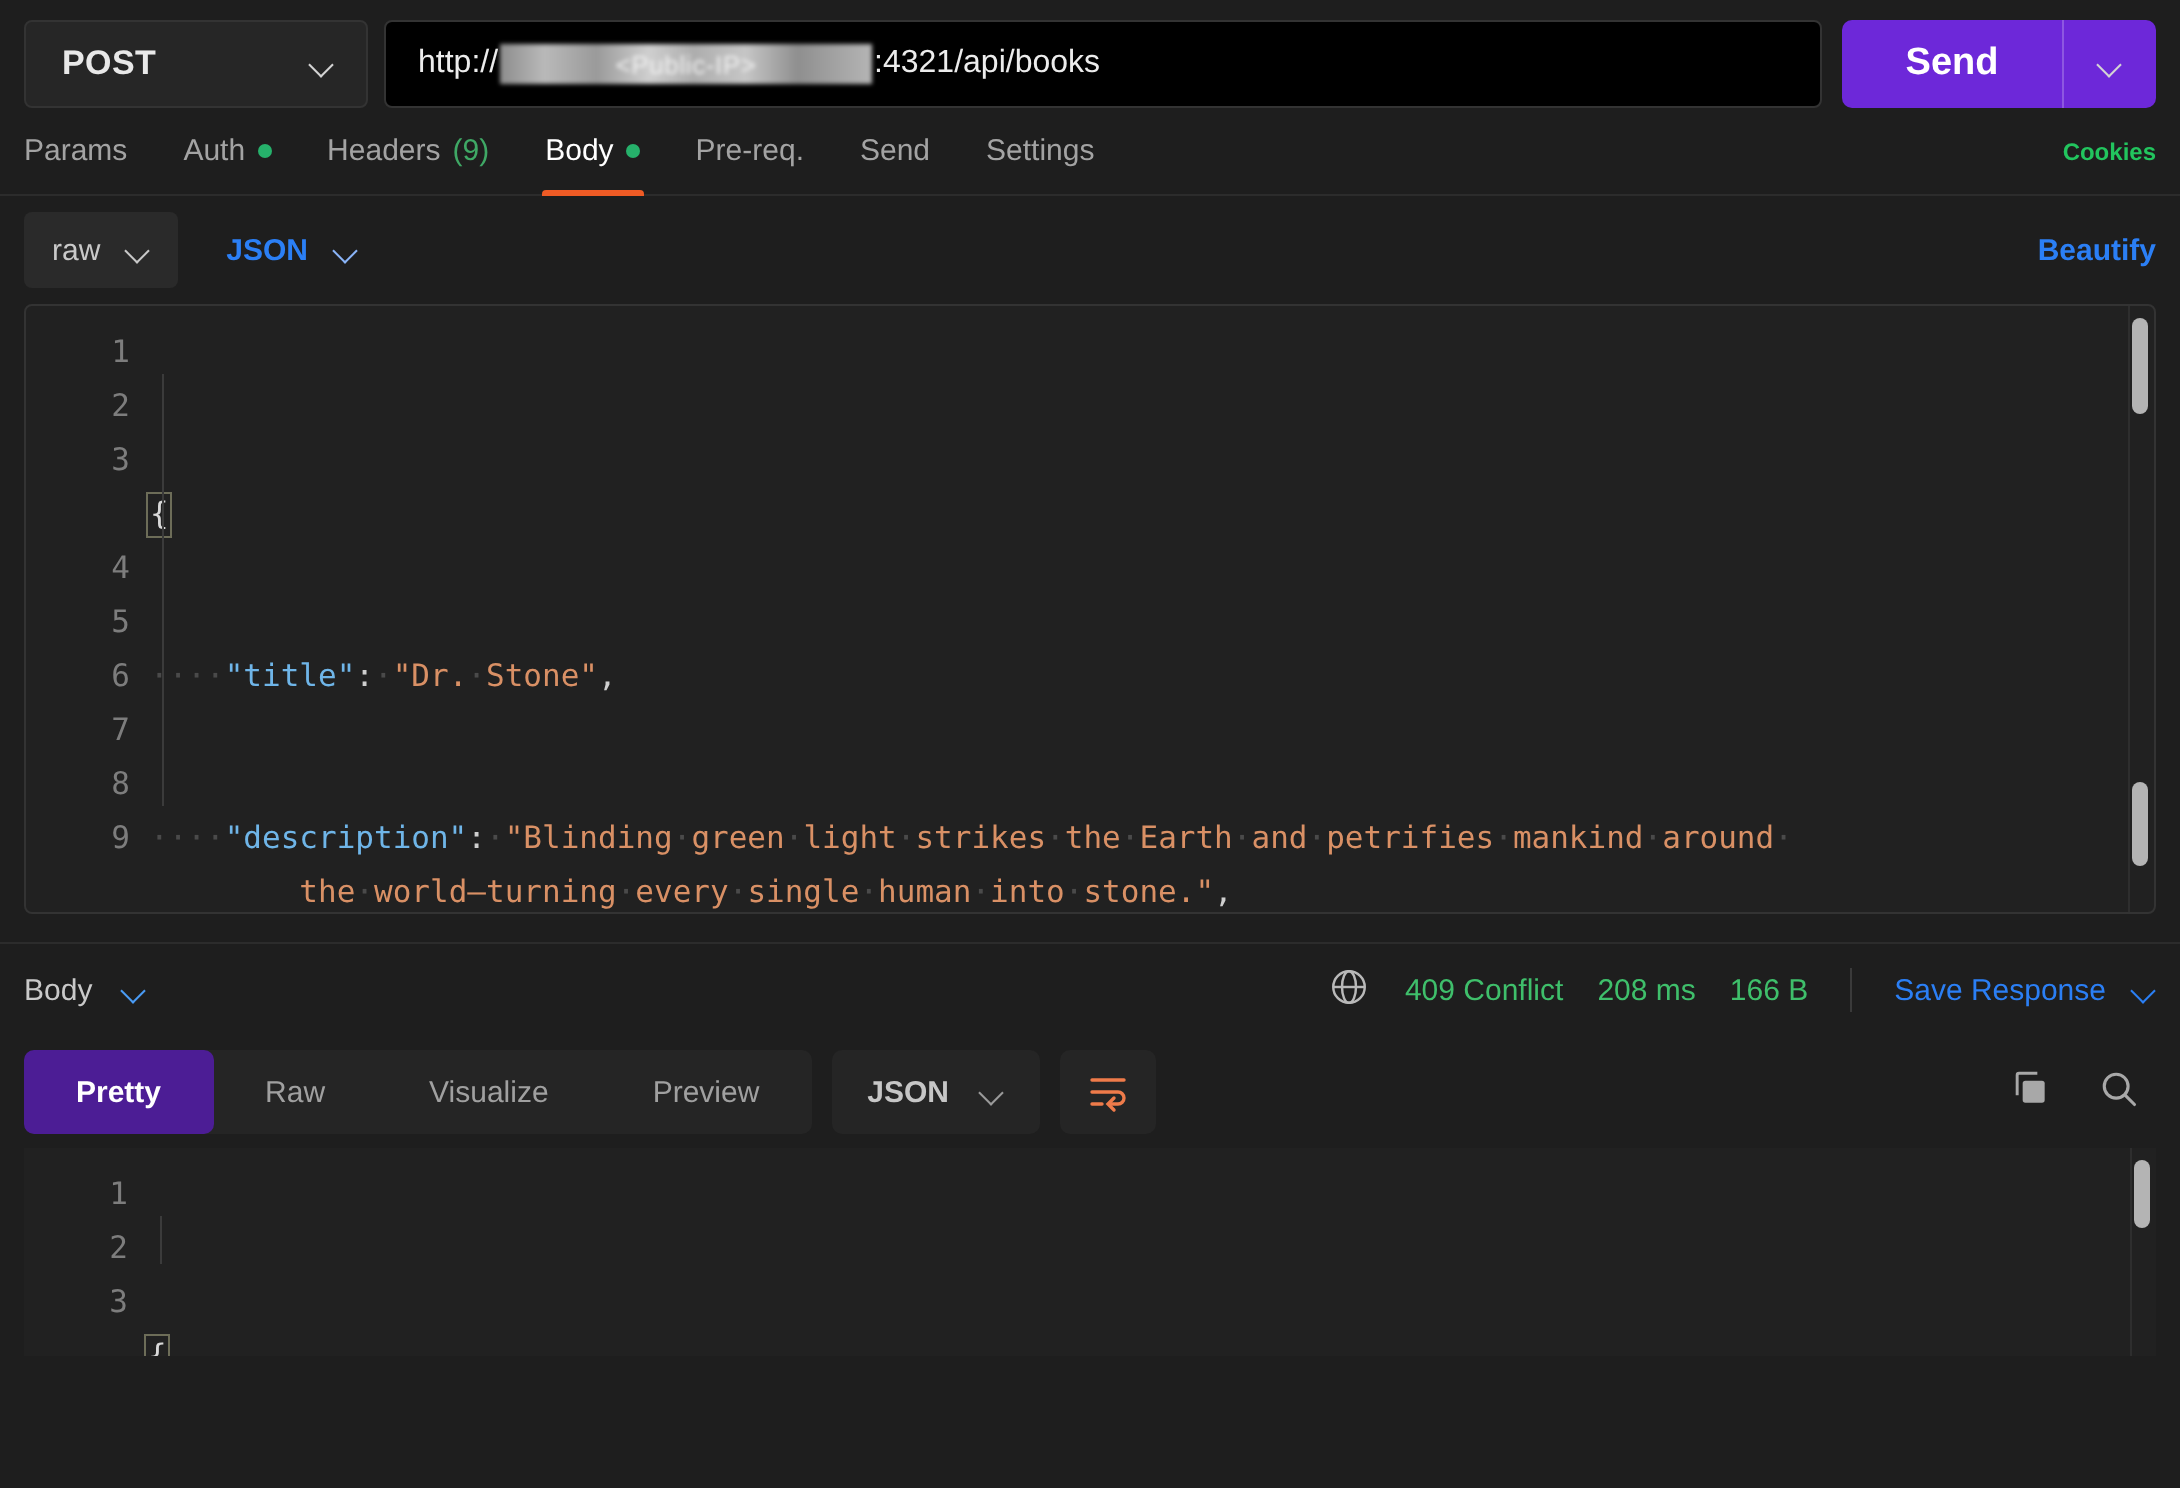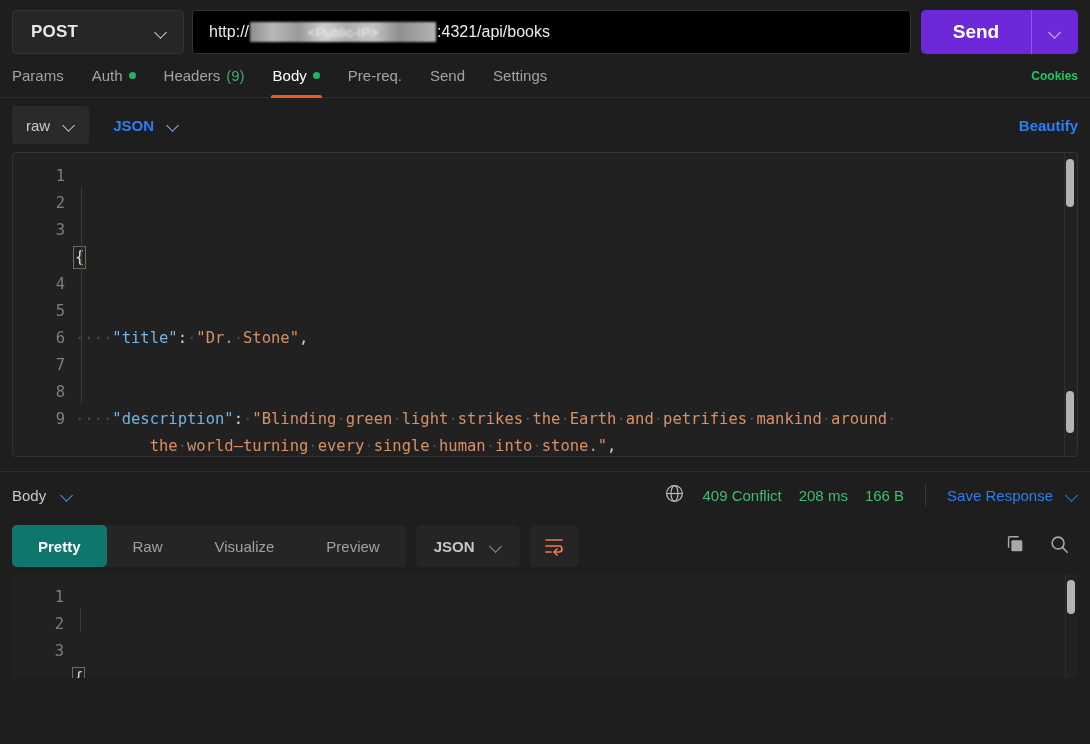--- a/index.html
+++ b/index.html
@@ -114,21 +114,21 @@
   .resp-body-label { font-size: 15px; color: #c9c9c9; display: flex; align-items: center; gap: 16px; }
   .resp-body-label .chev { color: #4a9bf5; }
   .meta-right { margin-left: auto; display: flex; align-items: center; gap: 17px; font-size: 15px; }
   .ok { color: #3fbf6b; }
   .vsep { width: 1px; height: 22px; background: #3a3a3a; margin: 0 4px; }
   .save-resp { color: #2b7ff5; font-weight: normal; display: flex; align-items: center; gap: 14px; }
 
   .resp-tabs { display: flex; align-items: center; height: 56px; padding: 0 12px; gap: 10px; }
   .seg { background: #252525; border-radius: 5px; display: flex; height: 42px; align-items: stretch; }
   .seg-item { display: flex; align-items: center; padding: 0 26px; font-size: 15px; color: #a0a0a0; }
-  .seg-item.active { background: #0f766e; color: #fff; border-radius: 5px; font-weight: bold; }
+  .seg-item.active { background: #4c1d95; color: #fff; border-radius: 5px; font-weight: bold; }
   .seg2 { background: #252525; border-radius: 5px; display: flex; align-items: center;
     gap: 16px; padding: 0 18px; height: 42px; font-size: 15px; color: #c6c6c6; font-weight: bold; }
   .seg2 .chev { color: #9a9a9a; font-weight: normal; }
   .iconbtn { background: #252525; border-radius: 5px; width: 48px; height: 42px;
     display: flex; align-items: center; justify-content: center; }
   .resp-right { margin-left: auto; display: flex; align-items: center; gap: 22px; padding-right: 8px; }
 
   .resp-editor { margin: 0 12px; background: #212121; height: 104px; position: relative; overflow: hidden; }
 </style>
 </head>

